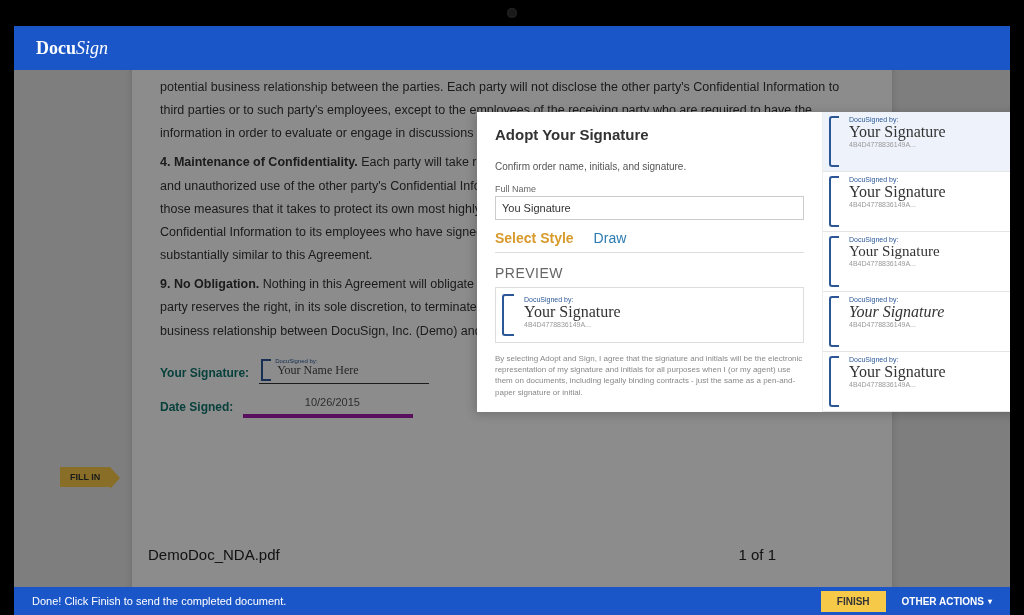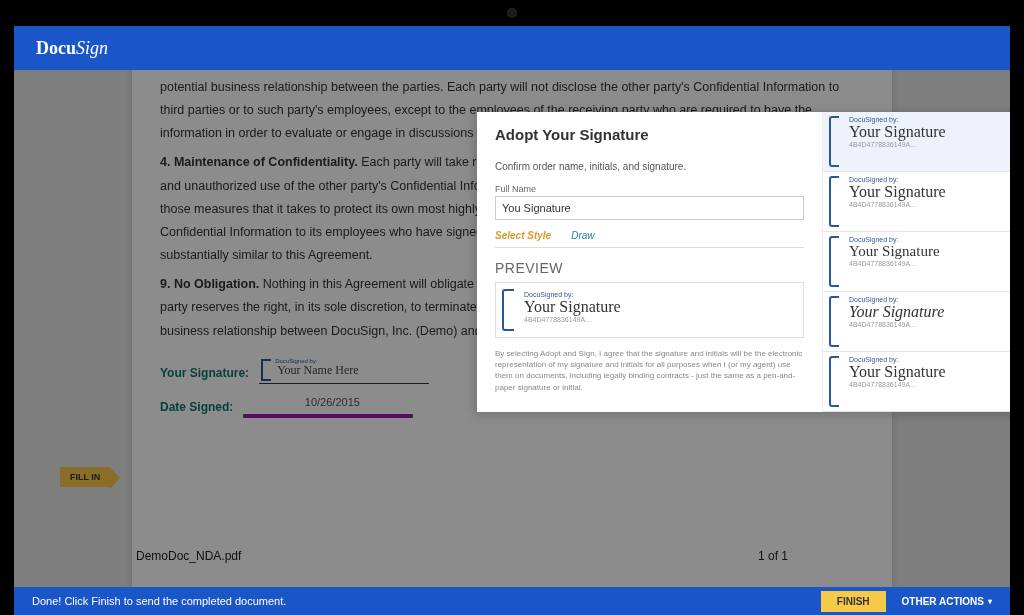--- a/index.html
+++ b/index.html
@@ -107,22 +107,22 @@
   .sig-box-mini::after{ content:""; position:absolute; top:-2px; left:-2px; width:10px; border-top:2px solid #2b5797;}
   .sig-mini-label { font-size: 6px; color: #2b5797; position: absolute; bottom: 16px; left: 16px; }
   .sig-mini-text { font-family: 'Brush Script MT', cursive; font-size: 12px; color:#444; position:absolute; bottom:2px; left:18px;}
 
   .date-row { display: flex; align-items: flex-end; gap: 10px; margin-top: 8px; }
   .date-line { border-bottom: 4px solid #a21caf; width: 170px; font-size: 11px; padding-bottom:2px; color:#555; padding-left:8px;text-align:center;}
 
   .page-footer {
     position: absolute; bottom: 24px; left: 118px; width: 660px;
     display:flex; justify-content:space-between;
-    font-size: 12px; color: #222;
-    padding: 0 4px;
+    font-size: 15px; color: #222;
+    padding: 0 16px;
     z-index:3;
   }
   .page-footer span{ background: rgba(255,255,255,0); }
 
   
   .bottom-bar {
     position: absolute;
     left:0; right:0; bottom:0;
     height: 28px;
     background: #1a56c7;
@@ -163,21 +163,21 @@
     overflow: hidden;
   }
   .modal-title { font-size: 15px; font-weight: 700; color: #333; margin-bottom: 18px;}
   .modal-sub { font-size: 10px; color: #555; margin-bottom: 12px; }
   .field-label { font-size: 9px; color: #666; margin-bottom: 2px; }
   .field-input {
     width: 100%; border: 1px solid #ccc; padding: 5px 6px;
     font-size: 11px; color: #333; margin-bottom: 10px;
   }
   .tabs { display: flex; gap: 20px; border-bottom: 1px solid #ddd; padding-bottom: 6px; margin-bottom: 12px;}
-  .tab { font-size: 10px; color: #2a7ab0; cursor: pointer; font-style: italic; }
+  .tab { font-size: 14px; color: #2a7ab0; cursor: pointer; }
   .tab.active { color: #d89a2b; font-weight: 600; }
   .preview-label { font-size: 14px; color: #666; letter-spacing: 0.5px; margin-bottom: 6px;}
   .preview-box {
     border: 1px solid #ddd; padding: 8px 10px 6px 10px; position: relative; height: 56px;
   }
   .ds-bracket {
     position: absolute; left: 6px; top: 6px; bottom: 6px; width: 12px;
     border-left: 2px solid #2b5797; border-bottom: 2px solid #2b5797; border-top: 2px solid #2b5797;
     border-top-left-radius: 3px; border-bottom-left-radius:3px;
   }

